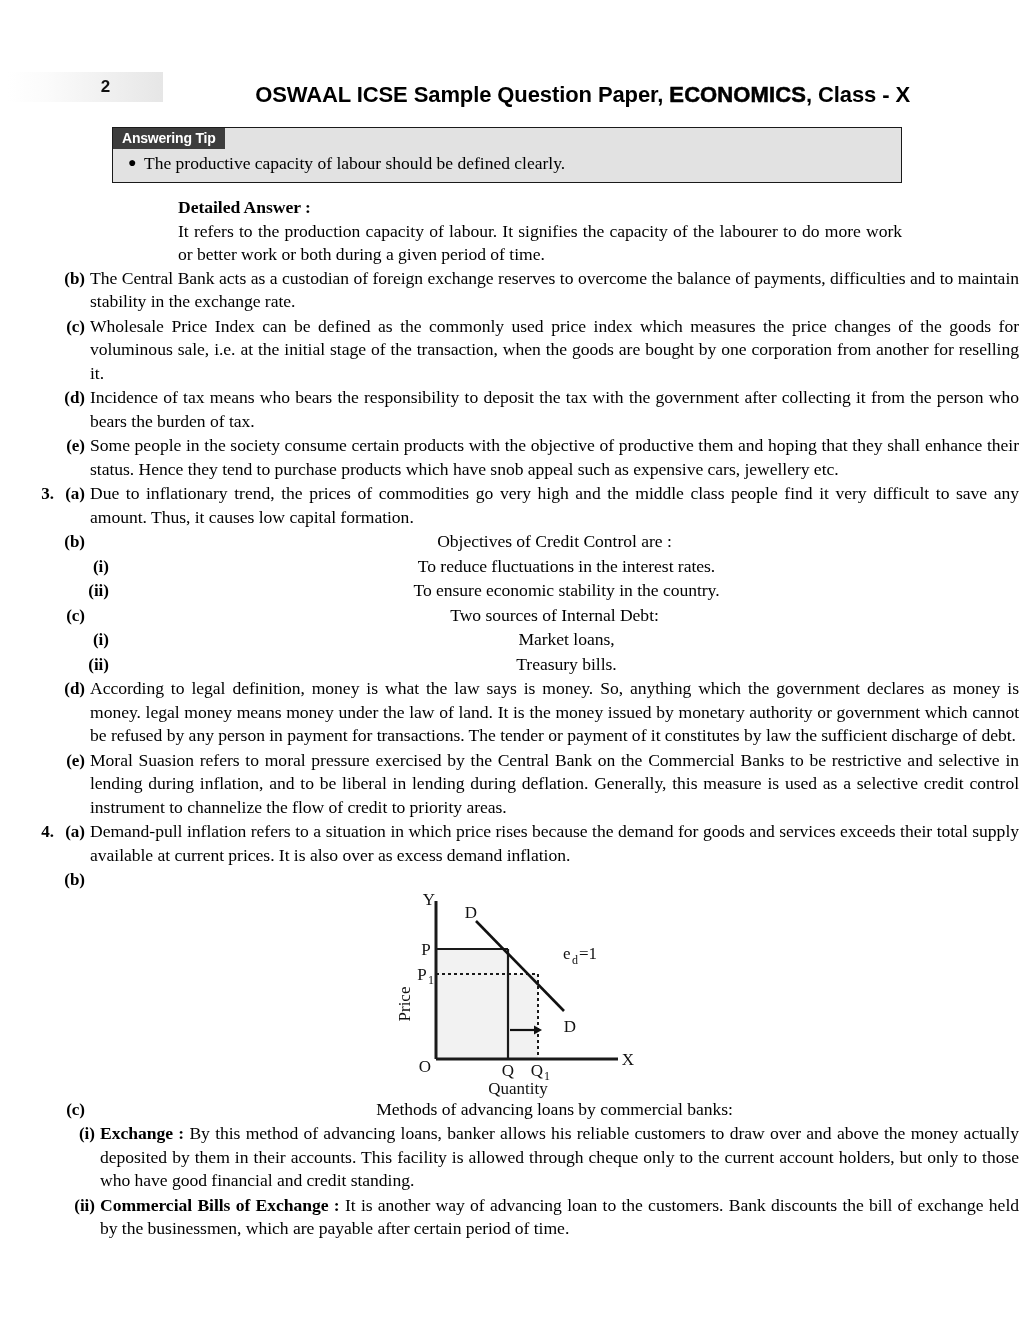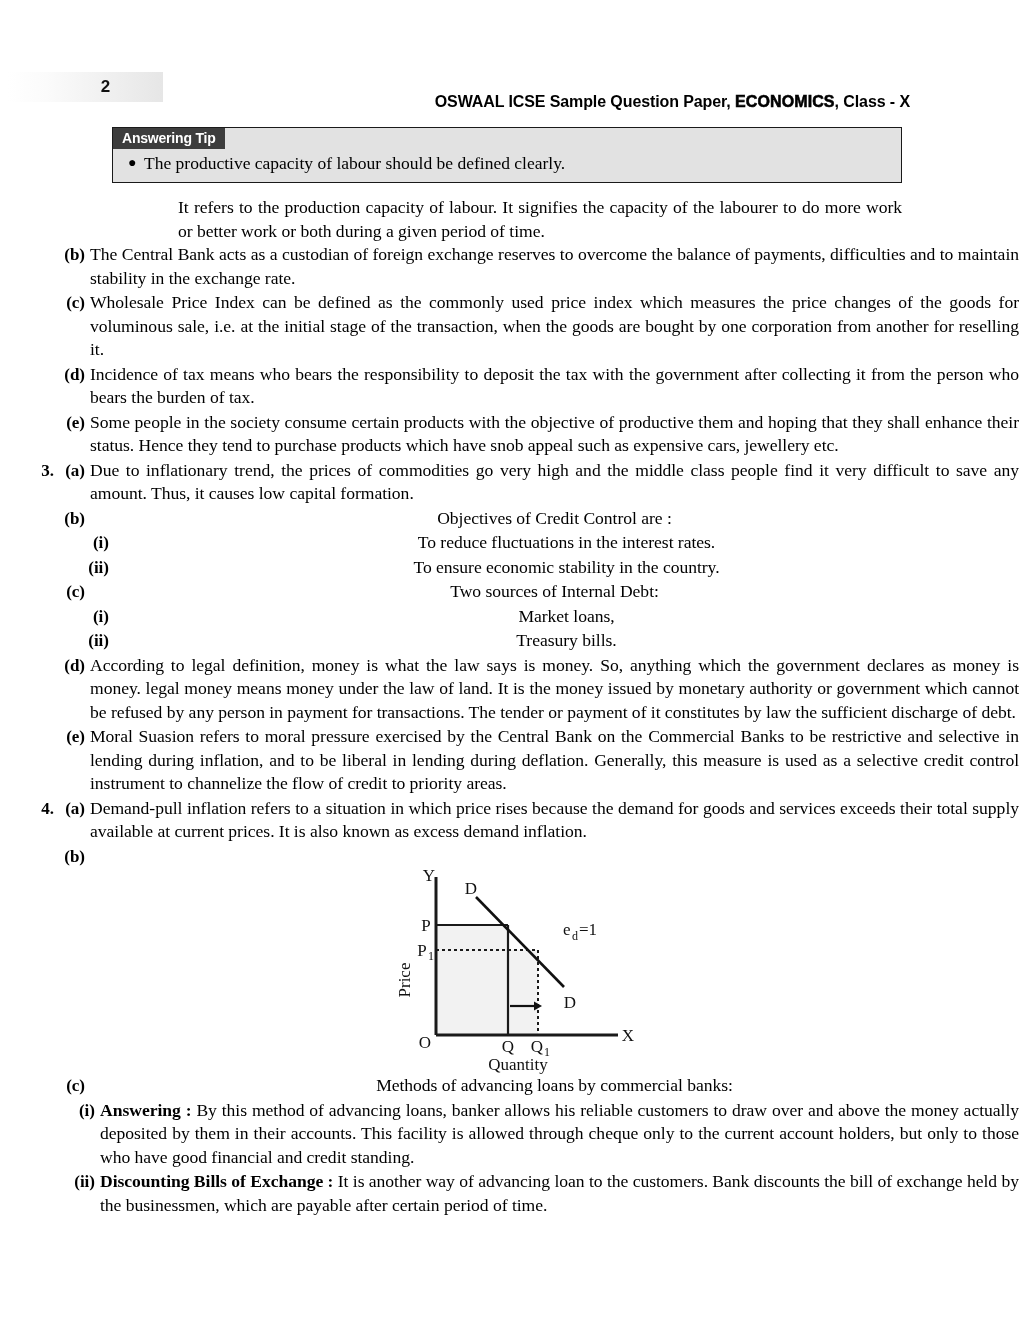--- a/index.html
+++ b/index.html
@@ -38,27 +38,27 @@
     text-align: center;
     padding-left: 40px;
     font-family: "Liberation Sans", "DejaVu Sans", sans-serif;
     font-weight: bold;
     font-size: 17px;
     color: #111;
   }
   .header-title {
     position: absolute;
     left: 200px;
-    top: 87px;
+    top: 80px;
     width: 710px;
     height: 30px;
     line-height: 30px;
     text-align: right;
     font-family: "Liberation Sans", "DejaVu Sans", sans-serif;
-    font-size: 16px;
+    font-size: 22px;
     font-weight: bold;
     letter-spacing: -0.1px;
     color: #000;
   }
   .header-title .emph {
     font-weight: bold;
     letter-spacing: 0.1px;
     -webkit-text-stroke: 0.55px #000;
   }
 
@@ -202,20 +202,21 @@
 
 <div class="tip-box">
   <div class="tip-tab">Answering Tip</div>
   <div class="tip-body">
     <span class="tip-bullet">●</span><span class="tip-text">The productive capacity of labour should be defined clearly.</span>
   </div>
 </div>
 
 <div class="content">
 
+  <div class="text-col nojust"><b>Detailed Answer :</b></div>
   <div class="text-col">It refers to the production capacity of labour. It signifies the capacity of the labourer to do more work or better work or both during a given period of time.</div>
 
   <div class="row">
     <div class="qnum blank"></div>
     <div class="marker">(b)</div>
     <div class="para">The Central Bank acts as a custodian of foreign exchange reserves to overcome the balance of payments, difficulties and to maintain stability in the exchange rate.</div>
   </div>
 
   <div class="row">
     <div class="qnum blank"></div>
@@ -277,21 +278,21 @@
 
   <div class="row">
     <div class="qnum blank"></div>
     <div class="marker">(e)</div>
     <div class="para">Moral Suasion refers to moral pressure exercised by the Central Bank on the Commercial Banks to be restrictive and selective in lending during inflation, and to be liberal in lending during deflation. Generally, this measure is used as a selective credit control instrument to channelize the flow of credit to priority areas.</div>
   </div>
 
   <div class="row">
     <div class="qnum">4.</div>
     <div class="marker">(a)</div>
-    <div class="para">Demand-pull inflation refers to a situation in which price rises because the demand for goods and services exceeds their total supply available at current prices. It is also known as excess demand inflation.</div>
+    <div class="para">Demand-pull inflation refers to a situation in which price rises because the demand for goods and services exceeds their total supply available at current prices. It is also over as excess demand inflation.</div>
   </div>
 
   <div class="row">
     <div class="qnum blank"></div>
     <div class="marker">(b)</div>
     <div class="para nojust"></div>
   </div>
 
   <div class="diagram-wrap">
     <div class="diagram">
@@ -352,22 +353,22 @@
   </div>
 
   <div class="row">
     <div class="qnum blank"></div>
     <div class="marker">(c)</div>
     <div class="para nojust">Methods of advancing loans by commercial banks:</div>
   </div>
 
   <div class="row indent-44" style="margin-left:44px">
     <div class="marker roman">(i)</div>
-    <div class="para"><b>Answering : </b><span>By this method of advancing loans, banker allows his reliable customers to draw over and above the money actually deposited by them in their accounts. This facility is allowed through cheque only to the current account holders, but only to those who have good financial and credit standing.</span></div>
+    <div class="para"><b>Exchange : </b><span>By this method of advancing loans, banker allows his reliable customers to draw over and above the money actually deposited by them in their accounts. This facility is allowed through cheque only to the current account holders, but only to those who have good financial and credit standing.</span></div>
   </div>
 
   <div class="row indent-44" style="margin-left:44px">
     <div class="marker roman">(ii)</div>
-    <div class="para"><b>Discounting Bills of Exchange : </b><span>It is another way of advancing loan to the customers. Bank discounts the bill of exchange held by the businessmen, which are payable after certain period of time.</span></div>
+    <div class="para"><b>Commercial Bills of Exchange : </b><span>It is another way of advancing loan to the customers. Bank discounts the bill of exchange held by the businessmen, which are payable after certain period of time.</span></div>
   </div>
 
   <div class="footer-space"></div>
 </div>
 
 </body></html>

